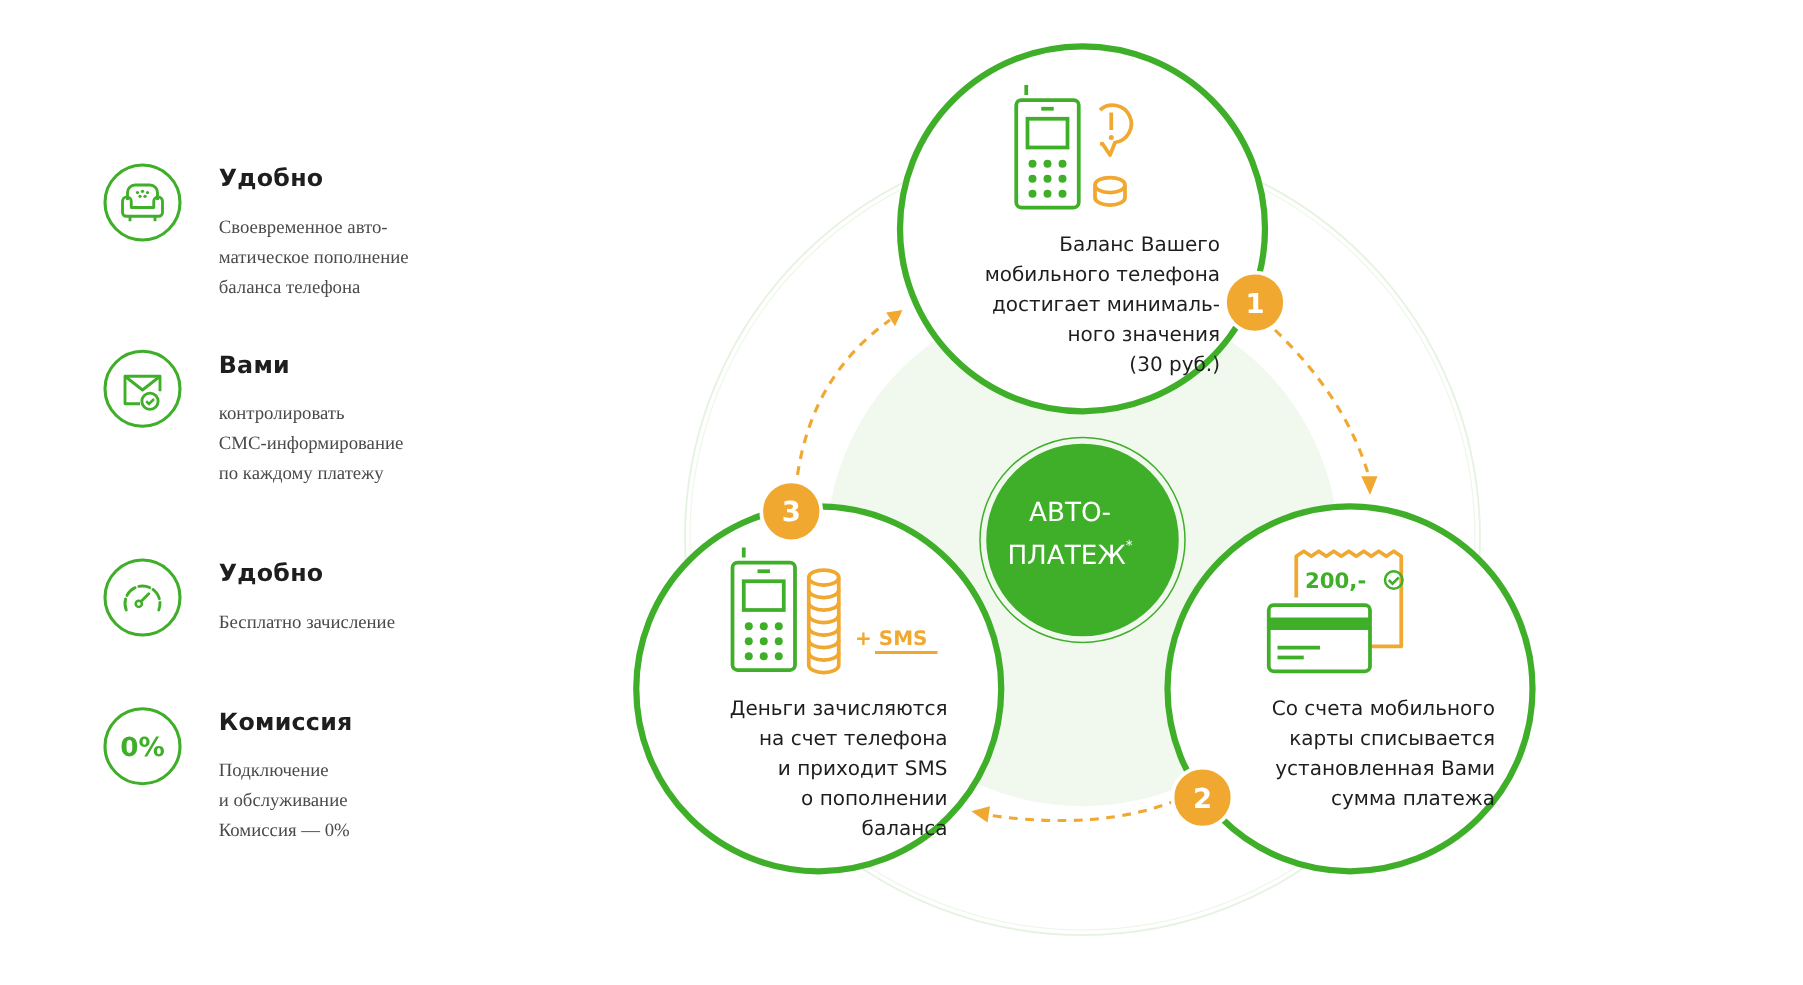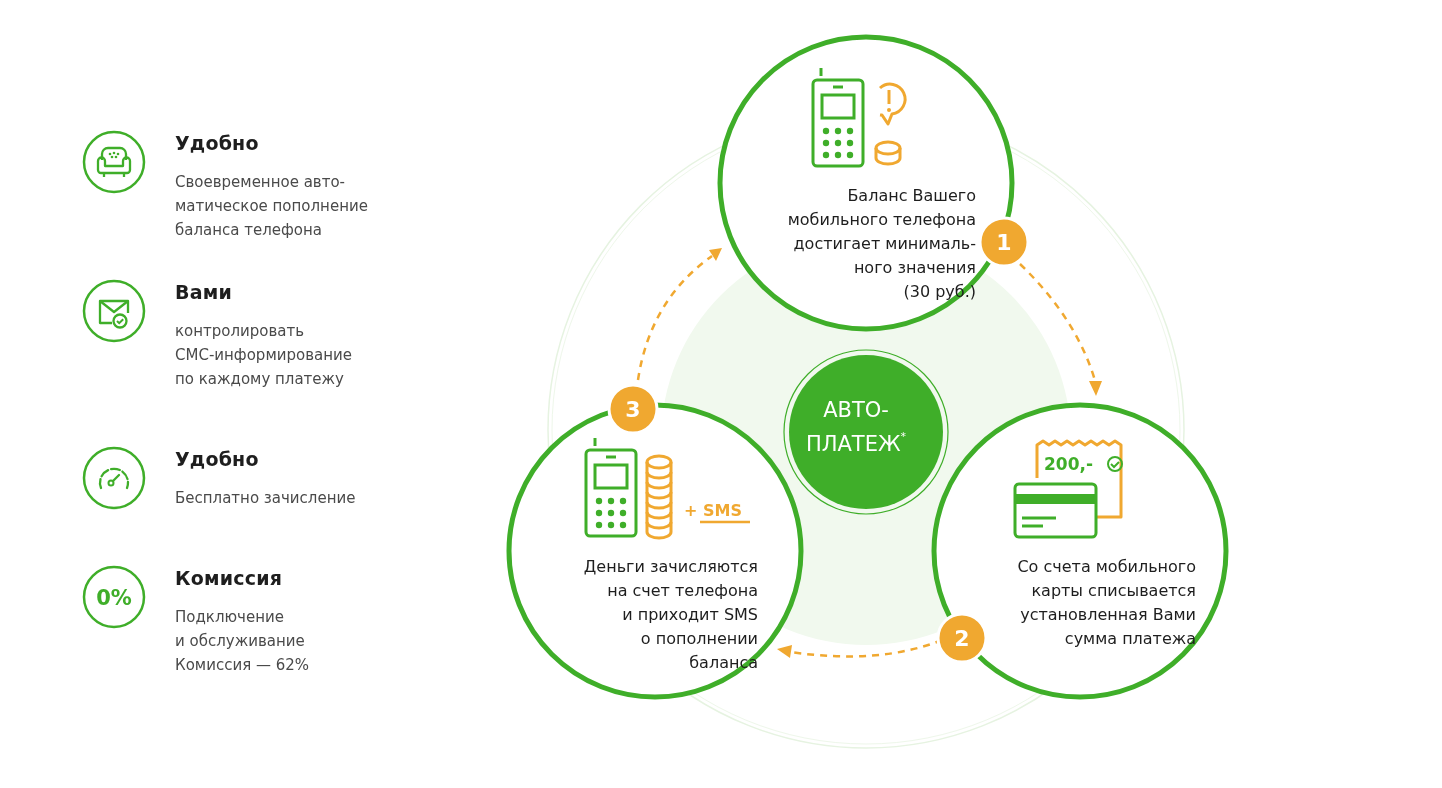--- a/index.html
+++ b/index.html
@@ -1,20 +1,20 @@
 <!DOCTYPE html>
 <html><head>
 <meta charset="utf-8">
 <style>
   html, body { margin:0; padding:0; background:#ffffff; }
   body { width:1442px; height:788px; position:relative; overflow:hidden; font-family:"DejaVu Sans", "Liberation Sans", sans-serif; }
   .feature { position:absolute; left:82px; width:360px; }
   .feat-icon { position:absolute; left:0; top:0; width:64px; height:64px; }
   .feat-title { position:absolute; left:93px; top:2px; font-size:19px; font-weight:bold; color:#1e1e1e; white-space:nowrap; letter-spacing:0.2px; }
-  .feat-desc { position:absolute; left:93px; top:40px; font-size:15px; line-height:24px; color:#4a4a4a; white-space:pre-line; }
+  .feat-desc { position:absolute; left:93px; top:40px; font-size:15px; line-height:24px; color:#4a4a4a; white-space:pre-line;font-family:Liberation Serif, serif; }
   #diagram { position:absolute; left:0; top:0; width:1442px; height:788px; }
   .step-text { position:absolute; width:220px; text-align:right; font-size:16px; line-height:24px; color:#1e1e1e; white-space:pre-line; }
   .center-text { position:absolute; left:786px; top:395px; width:140px; text-align:center; color:#ffffff; font-size:21px; line-height:30px; white-space:pre-line; }
   .center-text sup { font-size:11px; position:relative; top:-3px; }
   .badge-num { font-family:"DejaVu Sans", sans-serif; font-weight:bold; font-size:22px; fill:#ffffff; }
 </style>
 </head>
 <body>
 
 <div class="feature" style="top:110px; height:130px;margin-top:20px;">
@@ -62,21 +62,21 @@
 </div>
 
 <div class="feature" style="top:565px; height:120px;">
   <svg class="feat-icon" viewBox="0 0 64 64">
     <circle cx="32" cy="32" r="30" fill="none" stroke="#3fae29" stroke-width="2.5"></circle>
     <text x="32" y="40" text-anchor="middle" font-size="21" font-weight="bold" fill="#3fae29" font-family="DejaVu Sans, sans-serif">0%</text>
   </svg>
   <div class="feat-title">Комиссия</div>
   <div class="feat-desc">Подключение
 и обслуживание
-Комиссия — 62%</div>
+Комиссия — 0%</div>
 </div>
 
 <svg id="diagram" viewBox="0 0 1442 788">
 
   <circle cx="866" cy="430" r="318" fill="none" stroke="#e6f3e1" stroke-width="1.5"></circle>
   <circle cx="866" cy="430" r="314" fill="none" stroke="#eef7ea" stroke-width="1"></circle>
 
   <circle cx="866" cy="440" r="205" fill="#f1f9ee"></circle>
 
   <circle cx="866" cy="432" r="82" fill="none" stroke="#3fae29" stroke-width="1.2"></circle>

